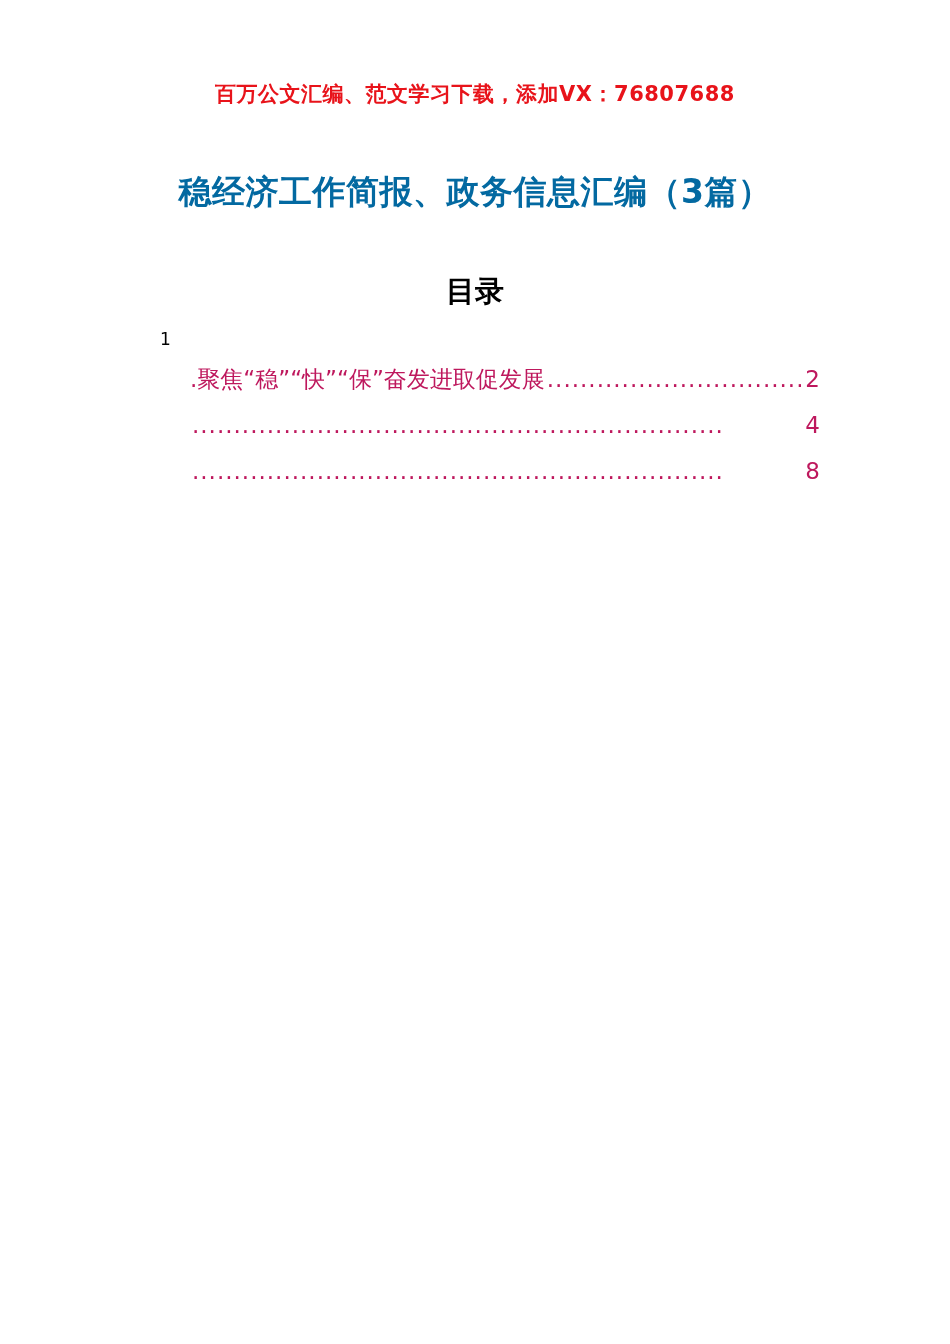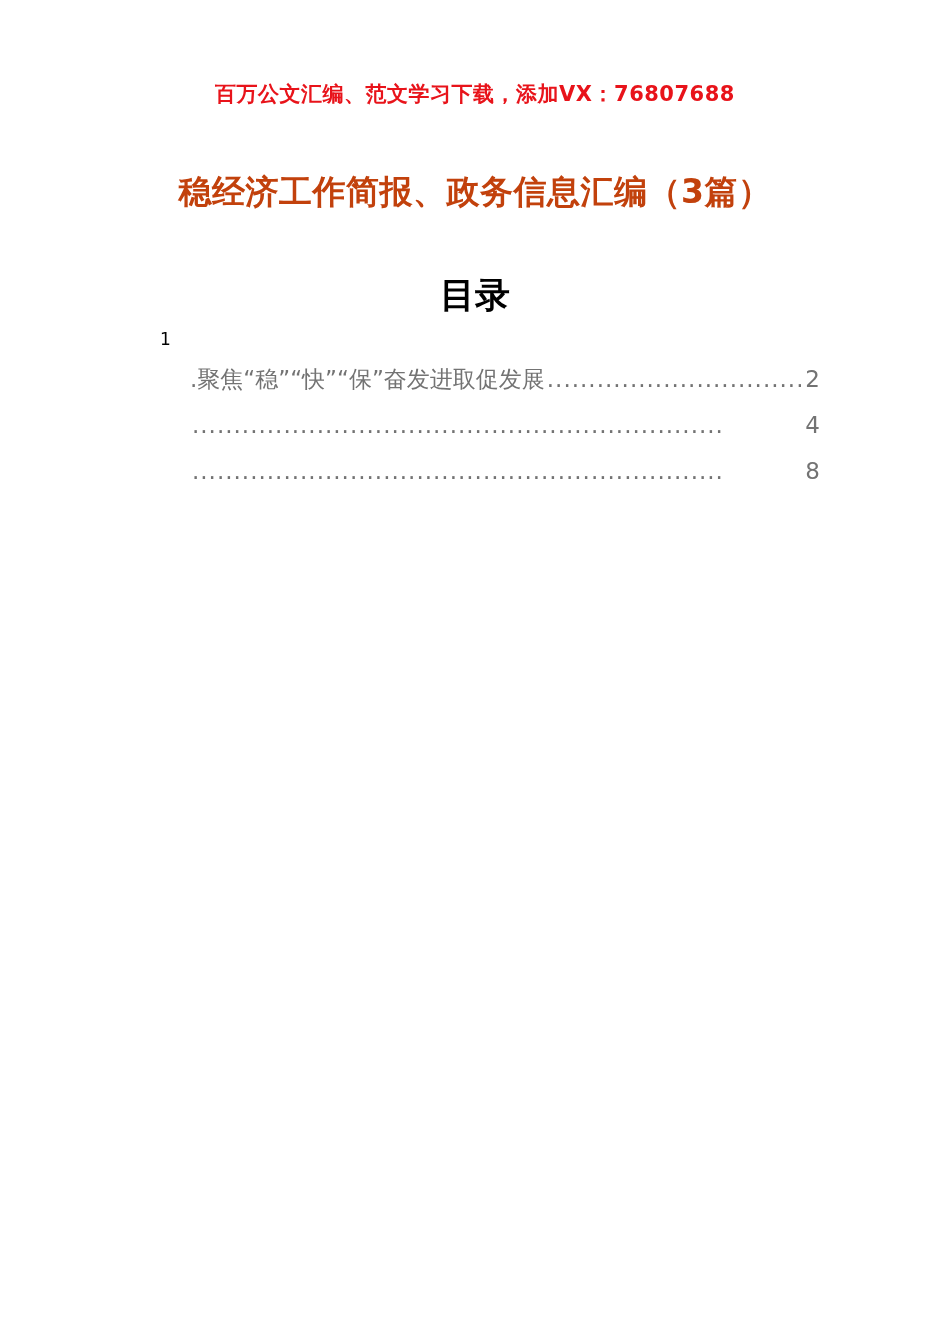--- a/index.html
+++ b/index.html
@@ -35,31 +35,31 @@
     white-space: nowrap;
   }
   .doc-title {
     position: absolute;
     top: 170px;
     left: 0;
     width: 950px;
     text-align: center;
     font-size: 33px;
     font-weight: bold;
-    color: #c2410c;
+    color: #0369a1;
     letter-spacing: 0.5px;
     font-family: "DejaVu Sans", sans-serif;
   }
   .toc-heading {
     position: absolute;
     top: 272px;
     left: 0;
     width: 950px;
     text-align: center;
-    font-size: 35px;
+    font-size: 29px;
     font-weight: bold;
     font-family: "DejaVu Sans", sans-serif;
   }
   .toc {
     position: absolute;
     top: 328px;
     left: 160px;
     width: 660px;
   }
   .toc-stray {
@@ -67,21 +67,21 @@
     line-height: 22px;
     color: #000;
     font-family: "DejaVu Sans", sans-serif;
     margin-bottom: 6px;
   }
   .toc-entry {
     display: flex;
     align-items: baseline;
     font-size: 23px;
     line-height: 46px;
-    color: #737373;
+    color: #be185d;
     font-family: "DejaVu Sans", sans-serif;
     white-space: nowrap;
     padding-left: 30px;
   }
   .toc-entry .label {
     flex: 0 0 auto;
   }
   .toc-entry .leader {
     flex: 1 1 auto;
     overflow: hidden;

